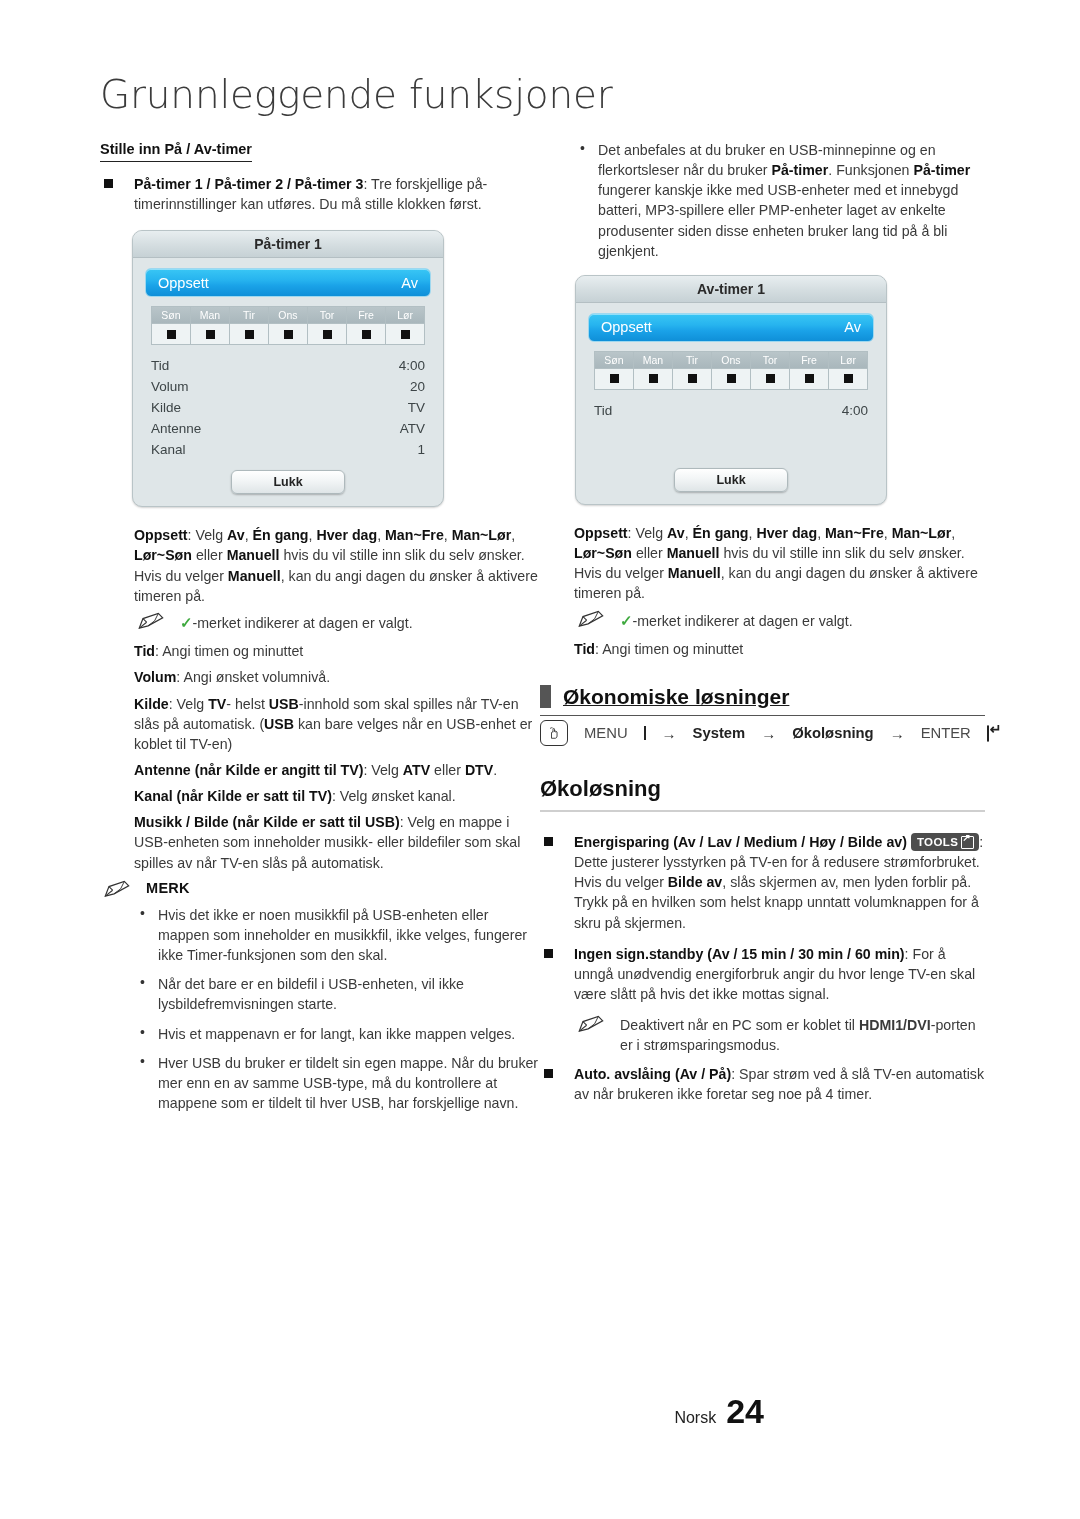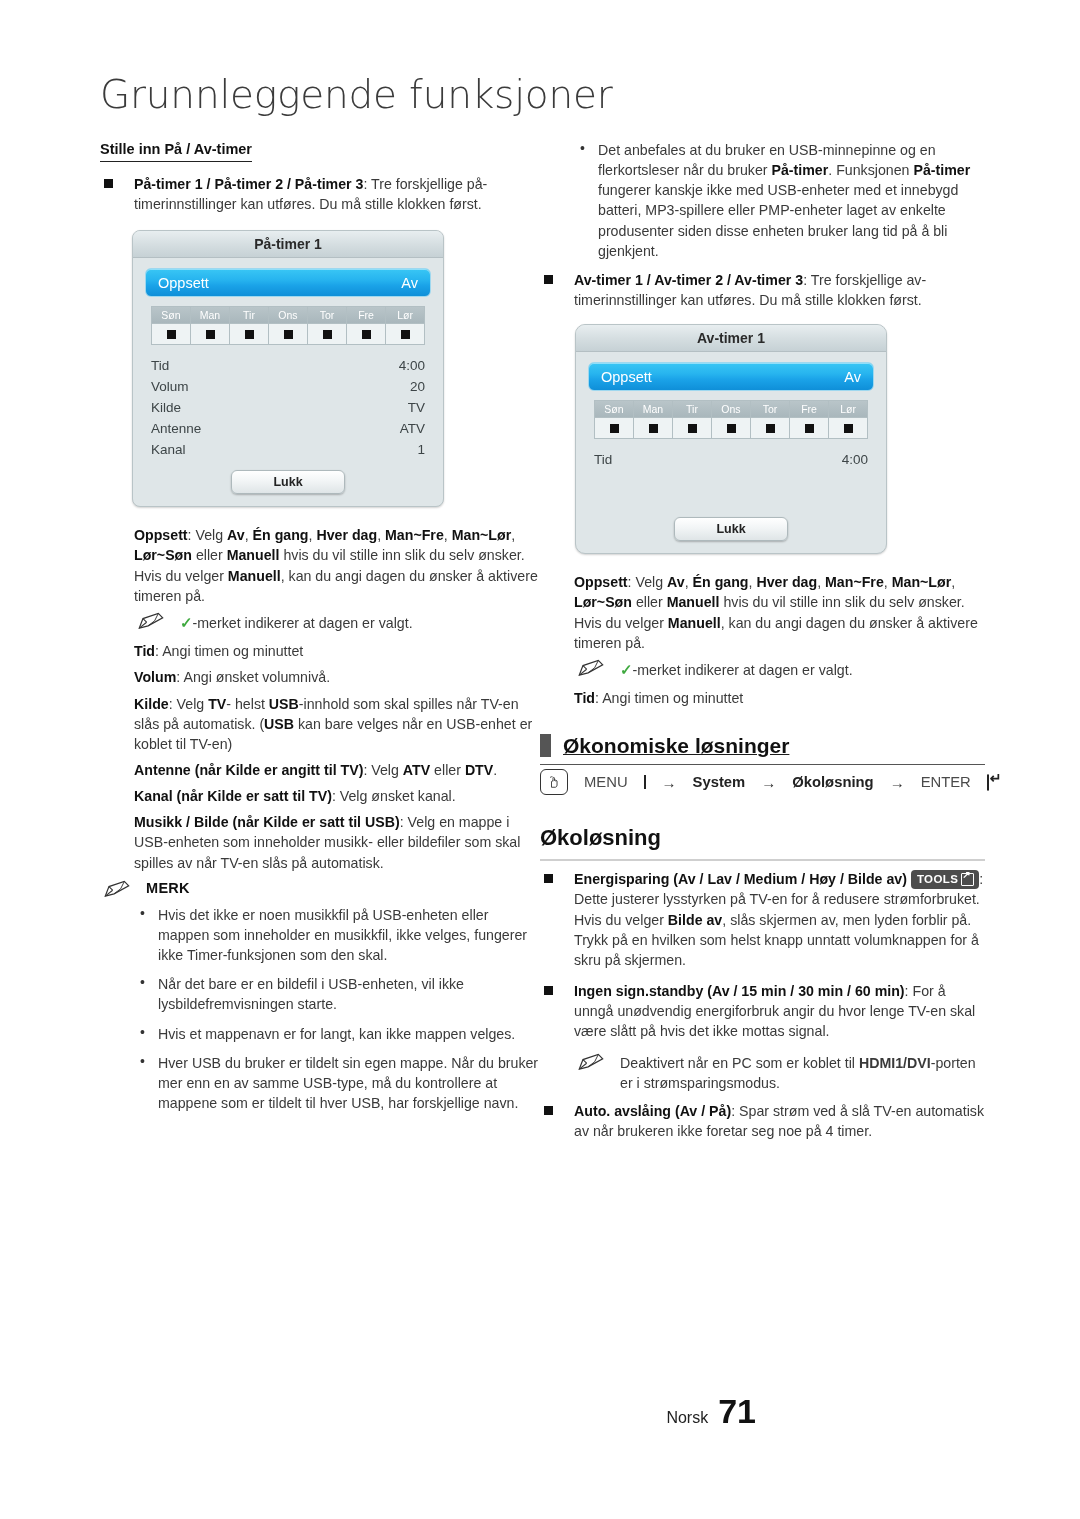--- a/index.html
+++ b/index.html
@@ -359,28 +359,28 @@
     font-size: 12.5px;
     font-weight: bold;
     color: #222;
     background: linear-gradient(to bottom, #ffffff 0%, #f2f5f6 45%, #dfe5e7 100%);
     border: 1px solid #aeb9bc;
     border-radius: 6px;
     padding: 4px 16px;
     box-shadow: 0 1px 2px rgba(0,0,0,0.25);
   }
 
-  .osd-pa { width: 310px; margin: 16px 0 18px 32px; border-radius: 8px; }
+  .osd-pa { width: 310px; margin: 16px 0 18px 32px; }
   .osd-av { width: 310px; margin: 14px 0 18px 35px; }
   .osd-av .osd-rows { min-height: 58px; }
 
   
   .footer {
     position: absolute;
-    right: 108px;
+    right: 100px;
     bottom: 88px;
     display: flex;
     align-items: baseline;
     gap: 10px;
   }
   .footer .lang {
     font-size: 16px;
     color: #222;
   }
   .footer .pageno {
@@ -524,24 +524,20 @@
   </div>
 
   <div class="col-right">
 
     <ul class="bullist" style="padding-left:36px;">
       <li>
         <span>Det anbefales at du bruker en USB-minnepinne og en flerkortsleser når du bruker </span><b>På-timer</b><span>. Funksjonen </span><b>På-timer</b><span> fungerer kanskje ikke med USB-enheter med et innebygd batteri, MP3-spillere eller PMP-enheter laget av enkelte produsenter siden disse enheten bruker lang tid på å bli gjenkjent.</span>
       </li>
     </ul>
 
-    <div class="sqitem">
-      <span class="sqmark"></span>
-      <b>Av-timer 1 / Av-timer 2 / Av-timer 3</b><span>: Tre forskjellige av-timerinnstillinger kan utføres. Du må stille klokken først.</span>
-    </div>
 
     <div class="osd osd-av">
       <div class="osd-title">Av-timer 1</div>
       <div class="osd-body">
         <div class="osd-blue">
           <span>Oppsett</span>
           <span>Av</span>
         </div>
         <div class="daygrid">
           <div class="dayhead">Søn</div>
@@ -622,21 +618,21 @@
       <span>Økoløsning</span>
       <span class="arrow">→</span>
       <span class="plain">ENTER</span>
       <span class="icon-enter"></span>
     </div>
 
     <div class="sub-section-head">
       <span class="txt">Økoløsning</span>
     </div>
 
-    <div class="sqitem" style="margin-top:8px;">
+    <div class="sqitem" style="margin-top:20px;">
       <span class="sqmark"></span>
       <b>Energisparing (Av / Lav / Medium / Høy / Bilde av)</b>
       <span class="tools-badge">
           <span>TOOLS</span>
           <span class="tools-arrow"></span>
         </span><span>: Dette justerer lysstyrken på TV-en for å redusere strømforbruket. Hvis du velger </span><b>Bilde av</b><span>, slås skjermen av, men lyden forblir på. Trykk på en hvilken som helst knapp unntatt volumknappen for å skru på skjermen.</span>
     </div>
 
     <div class="sqitem">
       <span class="sqmark"></span>
@@ -654,16 +650,16 @@
     </div>
 
     <div class="sqitem">
       <span class="sqmark"></span>
       <b>Auto. avslåing (Av / På)</b><span>: Spar strøm ved å slå TV-en automatisk av når brukeren ikke foretar seg noe på 4 timer.</span>
     </div>
   </div>
 
   <div class="footer">
     <span class="lang">Norsk</span>
-    <span class="pageno">71</span>
+    <span class="pageno">24</span>
   </div>
 
 </div>
 
 </body></html>

